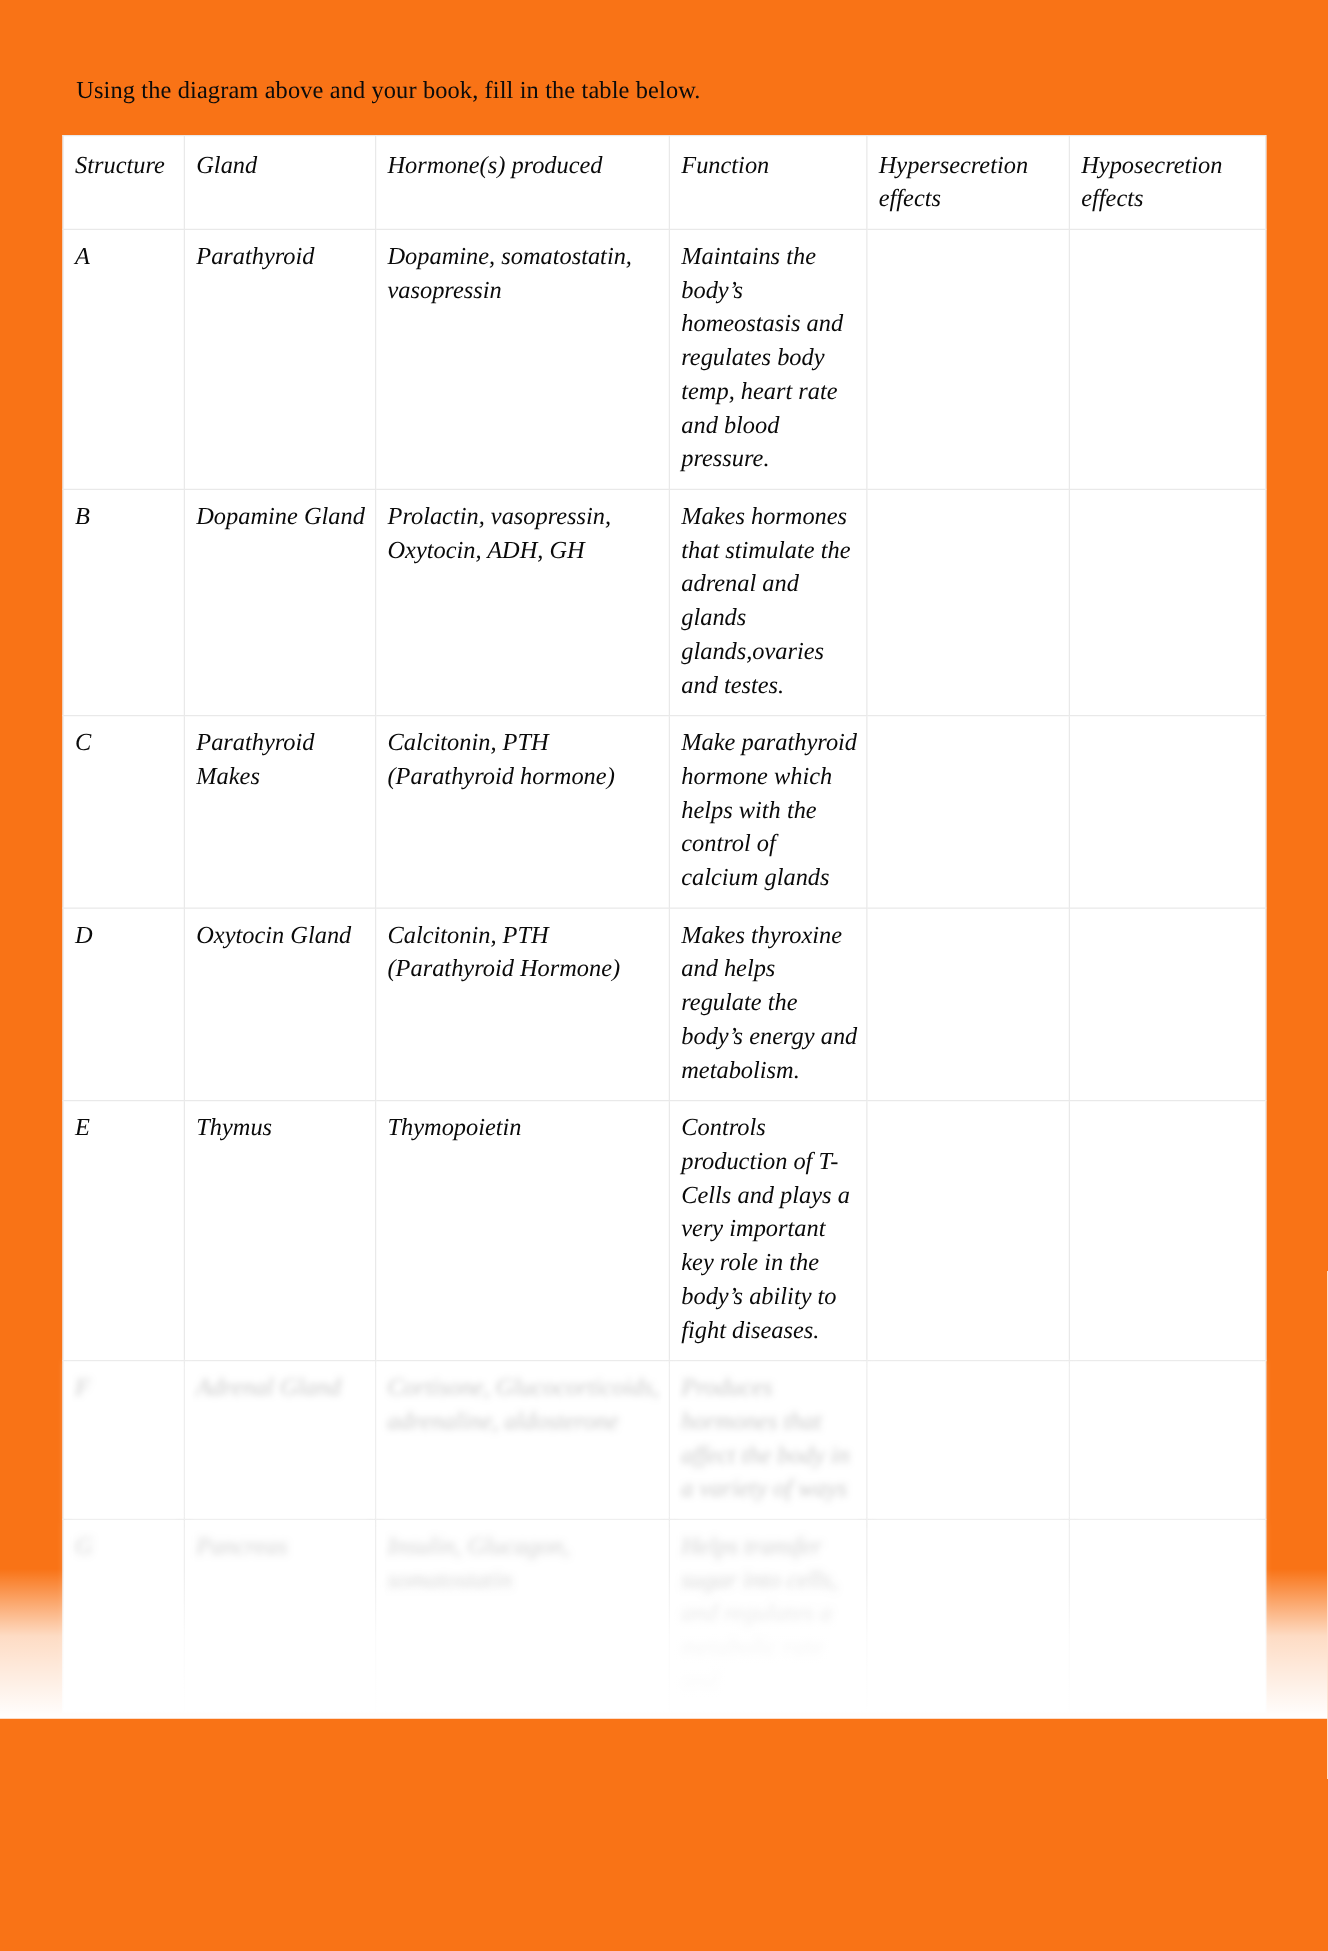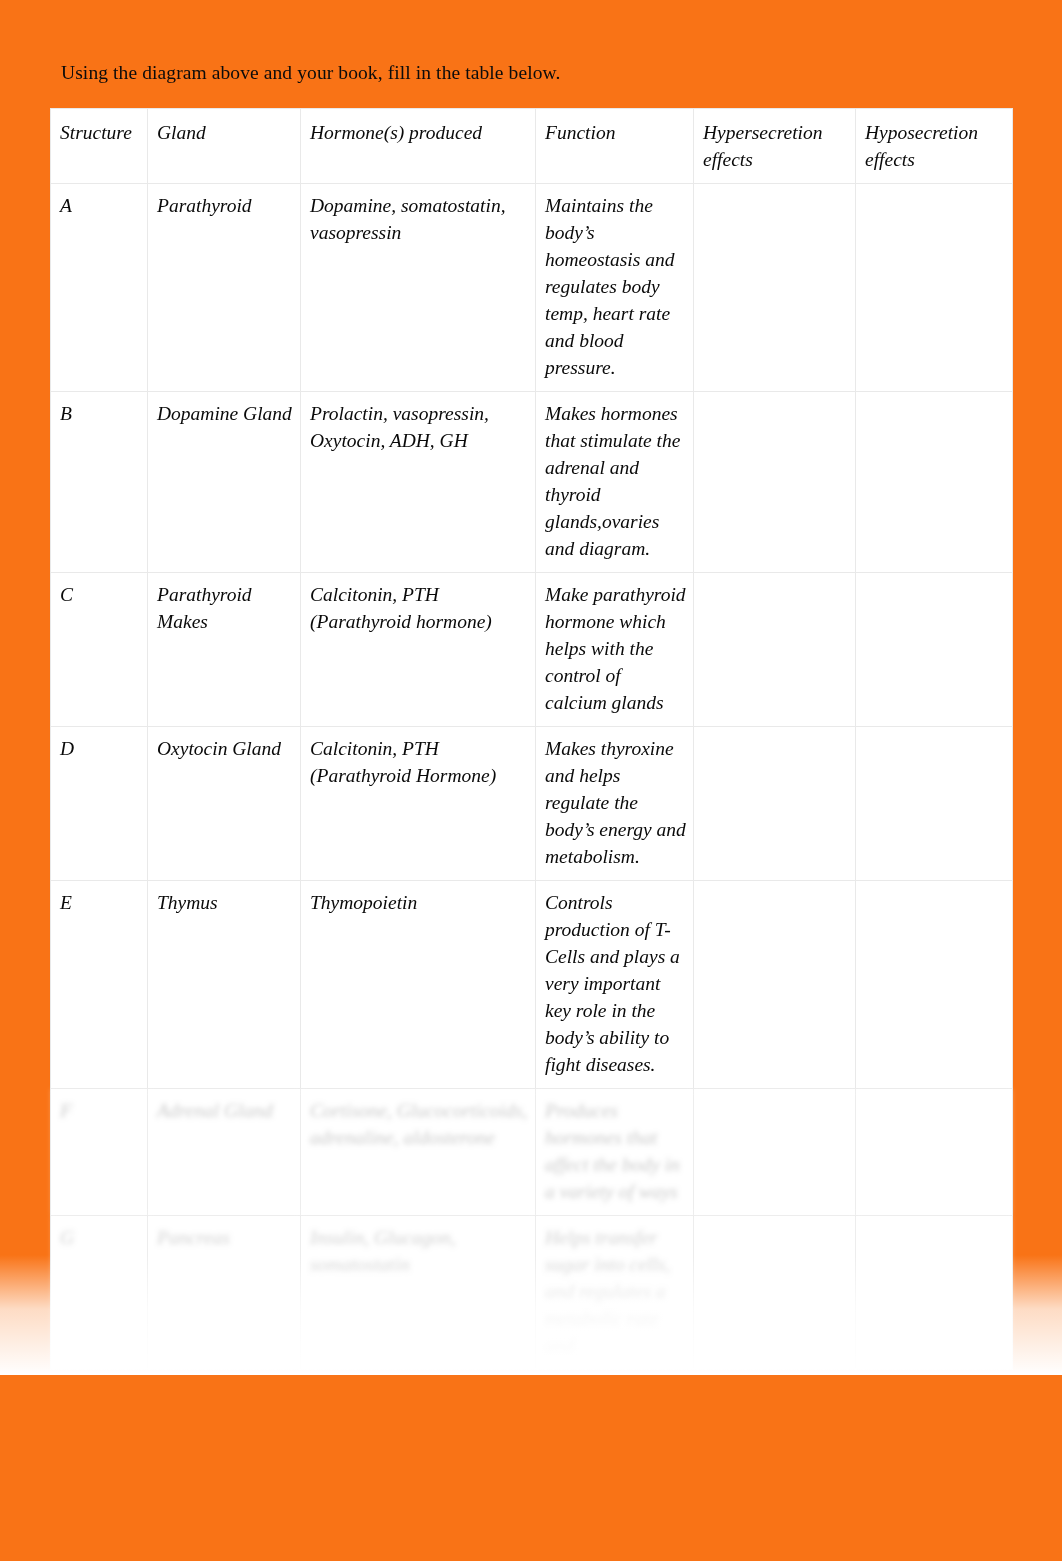--- a/index.html
+++ b/index.html
@@ -171,21 +171,21 @@
           <td>
               <span class="cell-text">B</span>
             </td>
           <td>
               <span class="cell-text">Dopamine Gland</span>
             </td>
           <td>
               <span class="cell-text">Prolactin, vasopressin, Oxytocin, ADH, GH</span>
             </td>
           <td>
-              <span class="cell-text">Makes hormones that stimulate the adrenal and thyroid glands,ovaries and diagram.</span>
+              <span class="cell-text">Makes hormones that stimulate the adrenal and glands glands,ovaries and testes.</span>
             </td>
           <td>
               <span class="cell-text"></span>
             </td>
           <td>
               <span class="cell-text"></span>
             </td>
         </tr>
 
         <tr>

